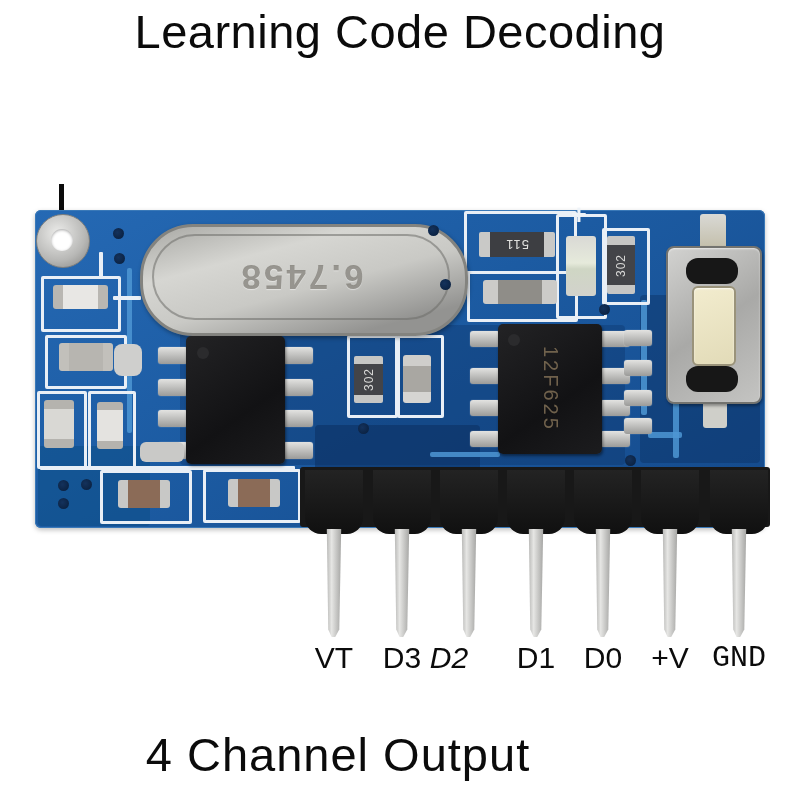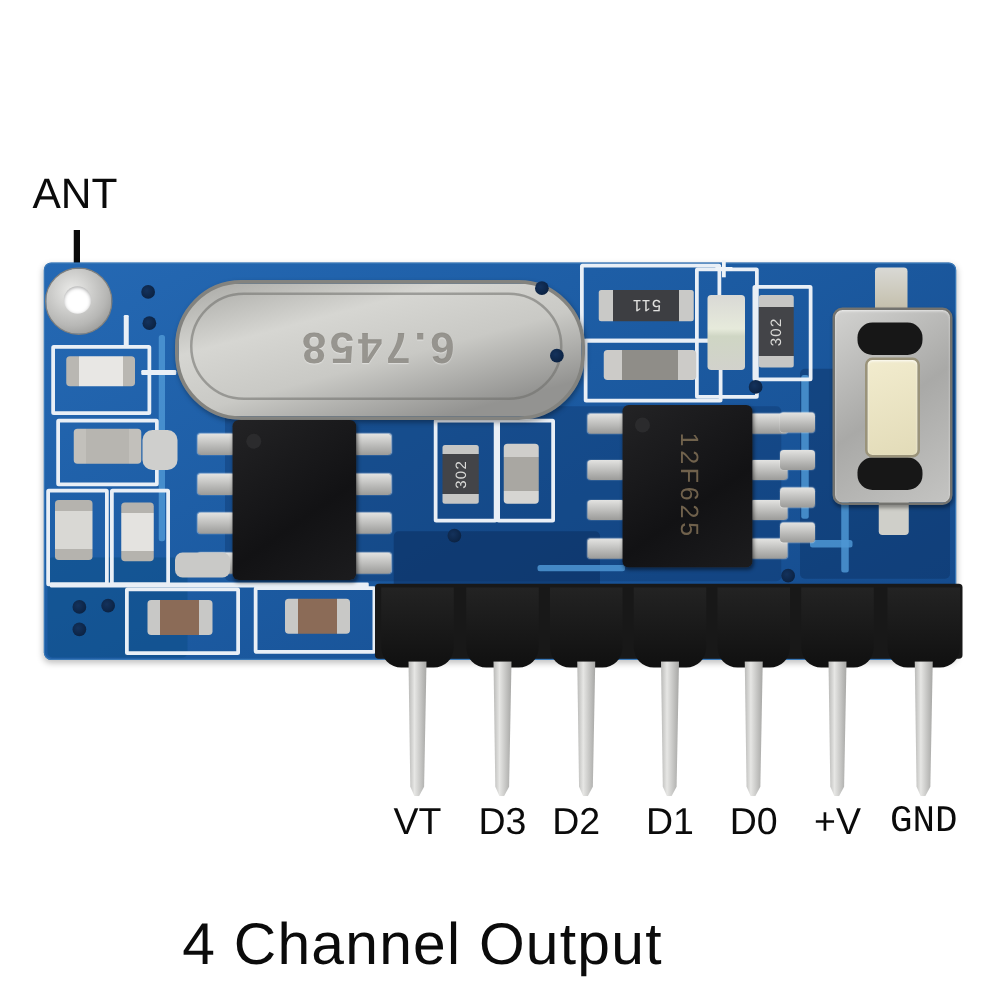--- a/index.html
+++ b/index.html
@@ -26,22 +26,22 @@
   .seg{background:linear-gradient(180deg,#232323,#101010);border-radius:0 0 16px 16px;}
   .pinlabel{font-size:30px;color:#0b0b0b;transform:translateX(-50%);white-space:nowrap;}
   .caption{width:676px;text-align:center;font-size:47px;letter-spacing:1px;color:#0b0b0b;}
   .marking-v{writing-mode:vertical-rl;letter-spacing:3px;}
 </style>
 </head>
 <body>
 
 <div id="screen">
 
-
-  <div class="abs ant-label" style="left:26px;top:136px;">ANT</div>
+  <div class="abs title" style="top:4px;left:0;">Learning Code Decoding</div>
+
   <div class="abs ant-line" style="left:59px;top:184px;"></div>
 
   <div class="abs board"></div>
 
   <div class="abs patch" style="left:38px;top:446px;width:112px;height:80px;background:#0d4f86;opacity:.55;"></div>
   <div class="abs patch" style="left:180px;top:325px;width:445px;height:140px;background:#0b3264;opacity:.35;"></div>
   <div class="abs patch" style="left:315px;top:425px;width:165px;height:48px;background:#0a2c5c;opacity:.5;"></div>
   <div class="abs patch" style="left:640px;top:295px;width:120px;height:168px;background:#0a2c5c;opacity:.4;"></div>
 
   <div class="abs trace" style="left:127px;top:268px;width:5px;height:165px;"></div>
@@ -182,21 +182,21 @@
   <div class="abs pin" style="left:322px;top:529px;width:24px;height:108px;"></div>
   <div class="abs pin" style="left:390px;top:529px;width:24px;height:108px;"></div>
   <div class="abs pin" style="left:457px;top:529px;width:24px;height:108px;"></div>
   <div class="abs pin" style="left:524px;top:529px;width:24px;height:108px;"></div>
   <div class="abs pin" style="left:591px;top:529px;width:24px;height:108px;"></div>
   <div class="abs pin" style="left:658px;top:529px;width:24px;height:108px;"></div>
   <div class="abs pin" style="left:727px;top:529px;width:24px;height:108px;"></div>
 
   <div class="abs pinlabel" style="left:334px;top:641px;">VT</div>
   <div class="abs pinlabel" style="left:402px;top:641px;">D3</div>
-  <div class="abs pinlabel" style="left:461px;top:641px;">D2</div>
+  <div class="abs pinlabel" style="left:449px;top:641px;font-style:italic;">D2</div>
   <div class="abs pinlabel" style="left:536px;top:641px;">D1</div>
   <div class="abs pinlabel" style="left:603px;top:641px;">D0</div>
   <div class="abs pinlabel" style="left:670px;top:641px;">+V</div>
   <div class="abs pinlabel" style="left:739px;top:641px;font-family:Liberation Mono, monospace;">GND</div>
 
   <div class="abs caption" style="top:727px;left:0;">4 Channel Output</div>
 
 </div>
 
 </body></html>

